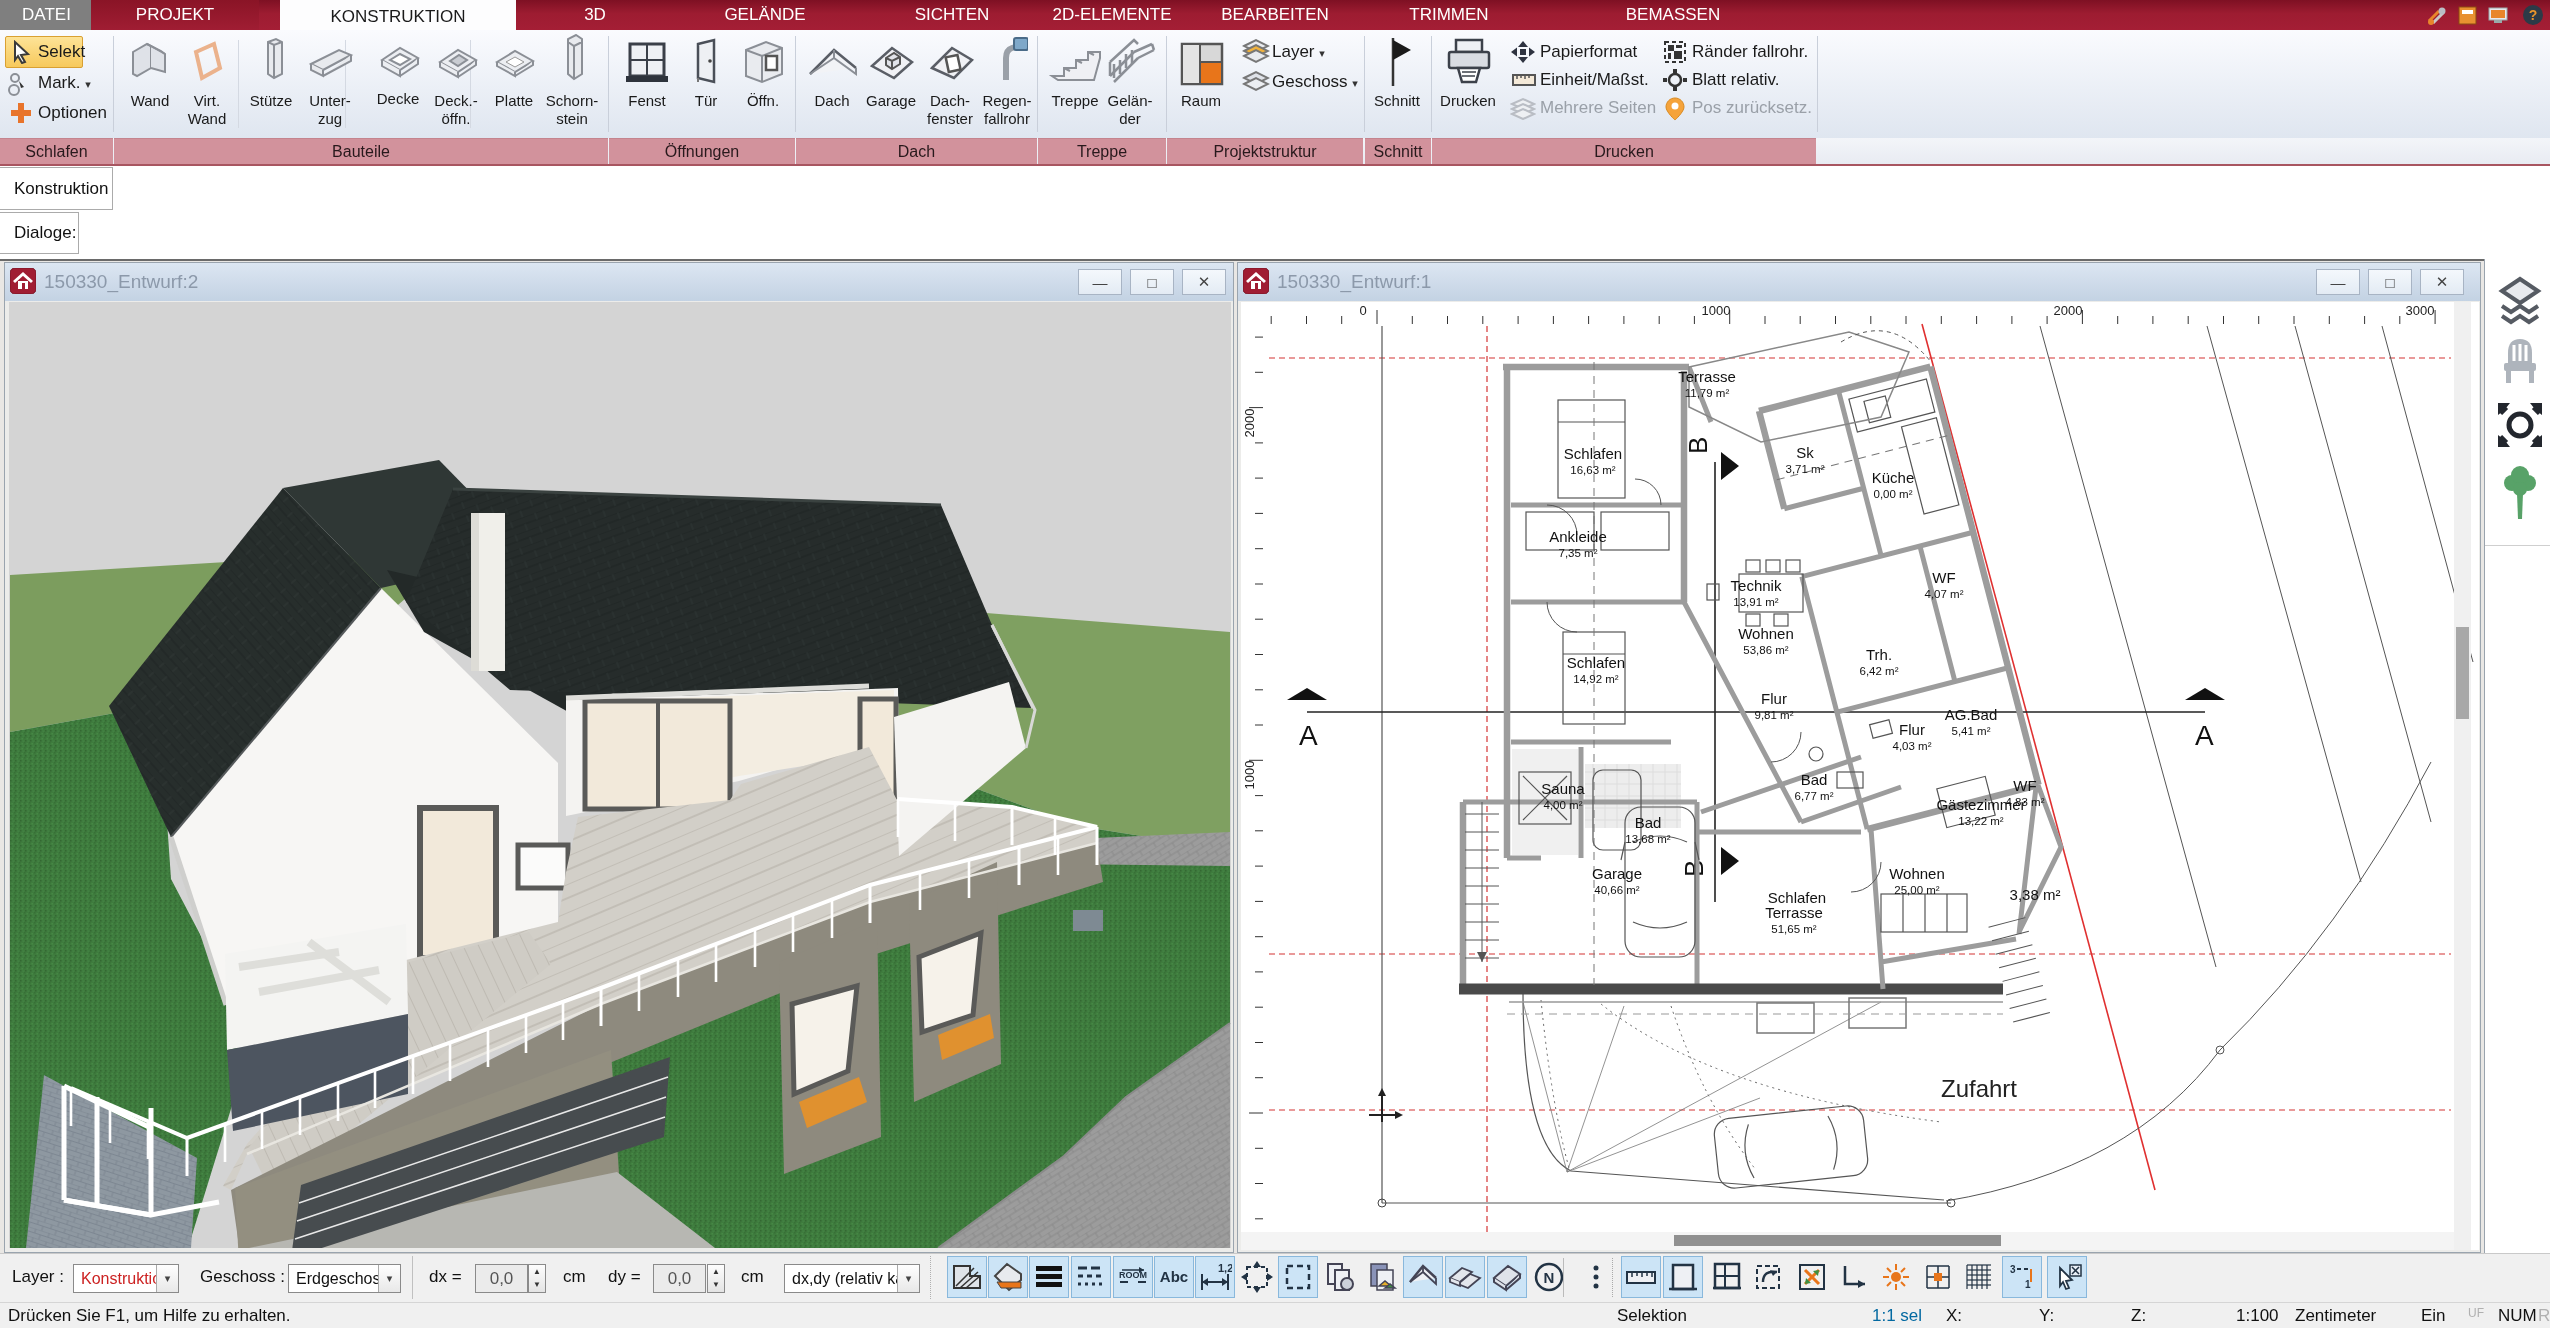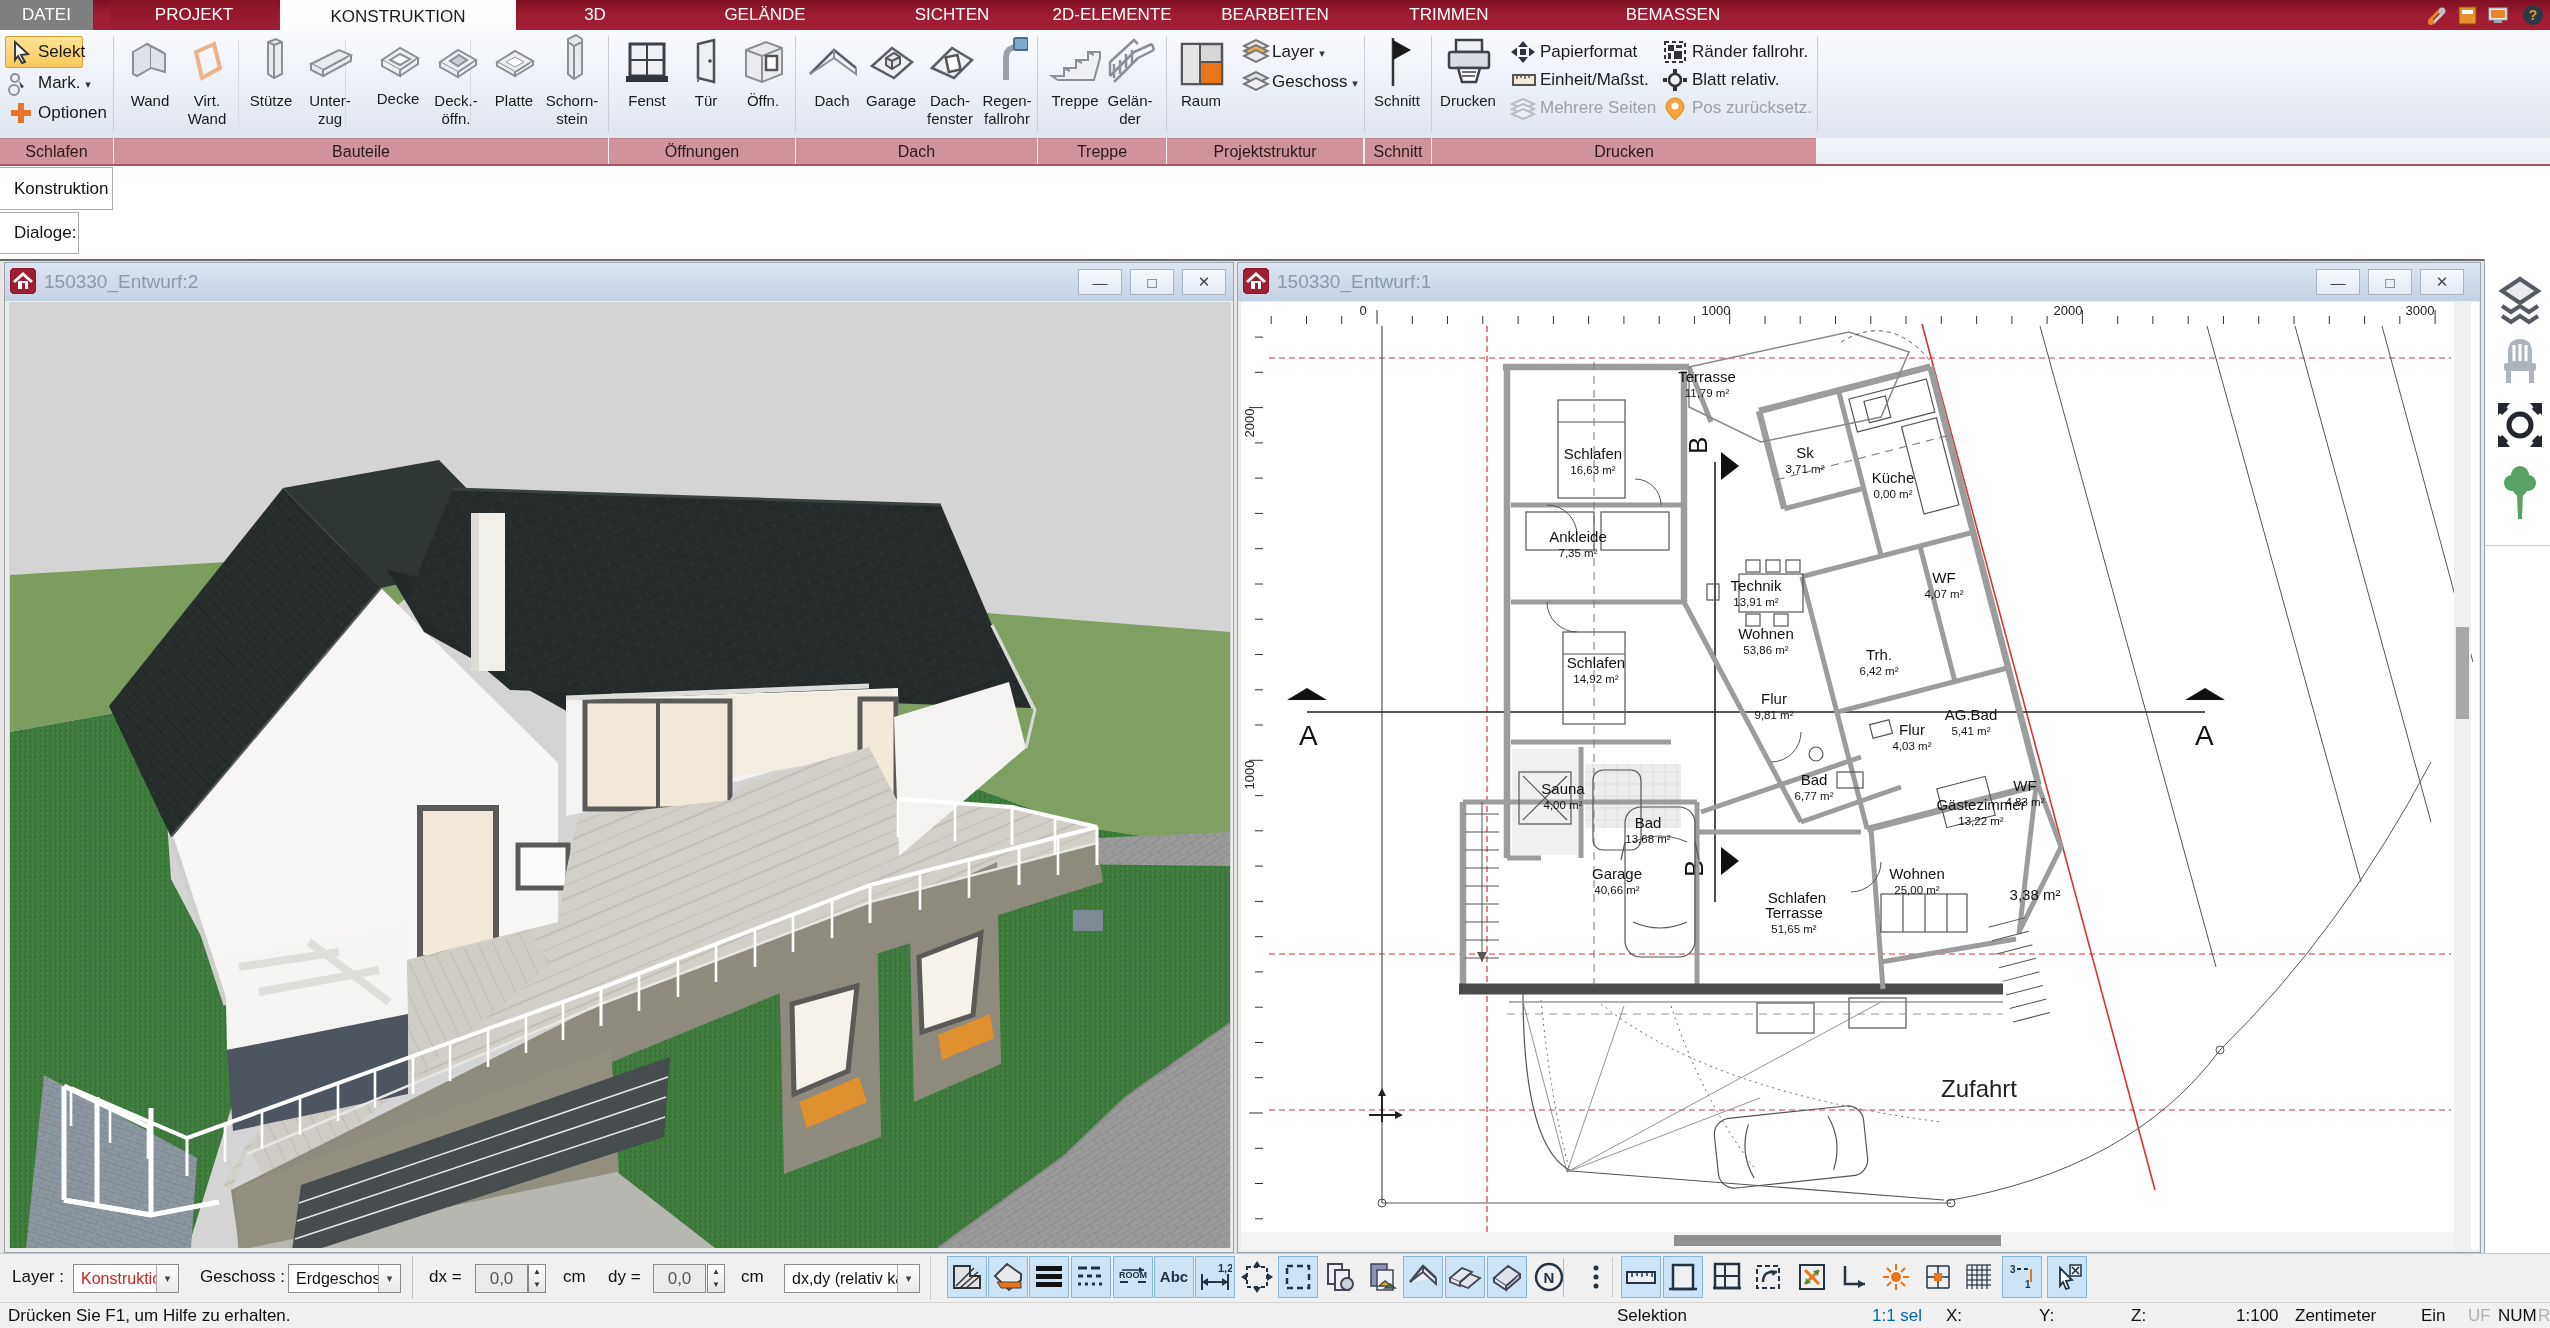--- a/index.html
+++ b/index.html
@@ -25,21 +25,21 @@
 .numbox{position:absolute;top:11px;height:29px;background:#EBEBEB;border:1px solid #8a8a8a;color:#555;font-size:17px;display:flex;align-items:center;justify-content:center}
 .spin{position:absolute;top:11px;width:18px;height:29px;border:1px solid #8a8a8a;background:linear-gradient(#fdfdfd,#e4e4e4);display:flex;flex-direction:column;align-items:center;justify-content:space-around;color:#333;font-size:8px;line-height:8px}
 .tbbtn{position:absolute;top:3px;width:40px;height:42px;display:flex;align-items:center;justify-content:center}
 .tbbtn.on{background:#CCE4F6;border:1px solid #89B8DC}
 .winbtn{position:absolute;top:7px;width:44px;height:26px;background:linear-gradient(#F4F8FC,#E3EBF4);border:1px solid #A8B4C4;color:#444;font-size:15px;display:flex;align-items:center;justify-content:center}
 </style></head>
 <body>
 <div id="app">
 <div id="menubar" class="abs"></div>
 <div class="mtab" style="left:0;width:93px;background:#7F7F7F">DATEI</div>
-<div class="mtab" style="left:110px;width:168px;background:linear-gradient(#8A1426,#A01D33)">PROJEKT</div>
+<div class="mtab" style="left:91px;width:168px;background:linear-gradient(#8A1426,#A01D33)">PROJEKT</div>
 <div class="mtab" style="left:280px;width:236px;height:33px;background:#FDFDFE;color:#1a1a1a">KONSTRUKTION</div>
 <div class="mtab" style="left:520px;width:150px">3D</div>
 <div class="mtab" style="left:690px;width:150px">GELÄNDE</div>
 <div class="mtab" style="left:877px;width:150px">SICHTEN</div>
 <div class="mtab" style="left:1037px;width:150px">2D-ELEMENTE</div>
 <div class="mtab" style="left:1200px;width:150px">BEARBEITEN</div>
 <div class="mtab" style="left:1374px;width:150px">TRIMMEN</div>
 <div class="mtab" style="left:1598px;width:150px">BEMASSEN</div>
 <svg class="abs" style="left:2425px;top:3px" width="122" height="25" viewBox="0 0 122 25">
 <g stroke="#E8852B" stroke-width="3" fill="none">
@@ -1028,15 +1028,15 @@
 <div id="statusbar" class="abs"></div>
 <div class="abs" style="left:8px;top:1306px;font-size:17px;color:#111">Drücken Sie F1, um Hilfe zu erhalten.</div>
 <div class="abs" style="left:1617px;top:1306px;font-size:17px;color:#111">Selektion</div>
 <div class="abs" style="left:1872px;top:1306px;font-size:17px;color:#0369a1">1:1 sel</div>
 <div class="abs" style="left:1946px;top:1306px;font-size:17px;color:#111">X:</div>
 <div class="abs" style="left:2039px;top:1306px;font-size:17px;color:#111">Y:</div>
 <div class="abs" style="left:2131px;top:1306px;font-size:17px;color:#111">Z:</div>
 <div class="abs" style="left:2236px;top:1306px;font-size:17px;color:#111">1:100</div>
 <div class="abs" style="left:2295px;top:1306px;font-size:17px;color:#111">Zentimeter</div>
 <div class="abs" style="left:2421px;top:1306px;font-size:17px;color:#111">Ein</div>
-<div class="abs" style="left:2468px;top:1306px;font-size:17px;color:#b0b0b0">UF</div>
+<div class="abs" style="left:2468px;top:1306px;font-size:12px;color:#b0b0b0">UF</div>
 <div class="abs" style="left:2498px;top:1306px;font-size:17px;color:#111">NUM</div>
 <div class="abs" style="left:2538px;top:1306px;font-size:17px;color:#b0b0b0">RF</div>
 </div>
 </body></html>

